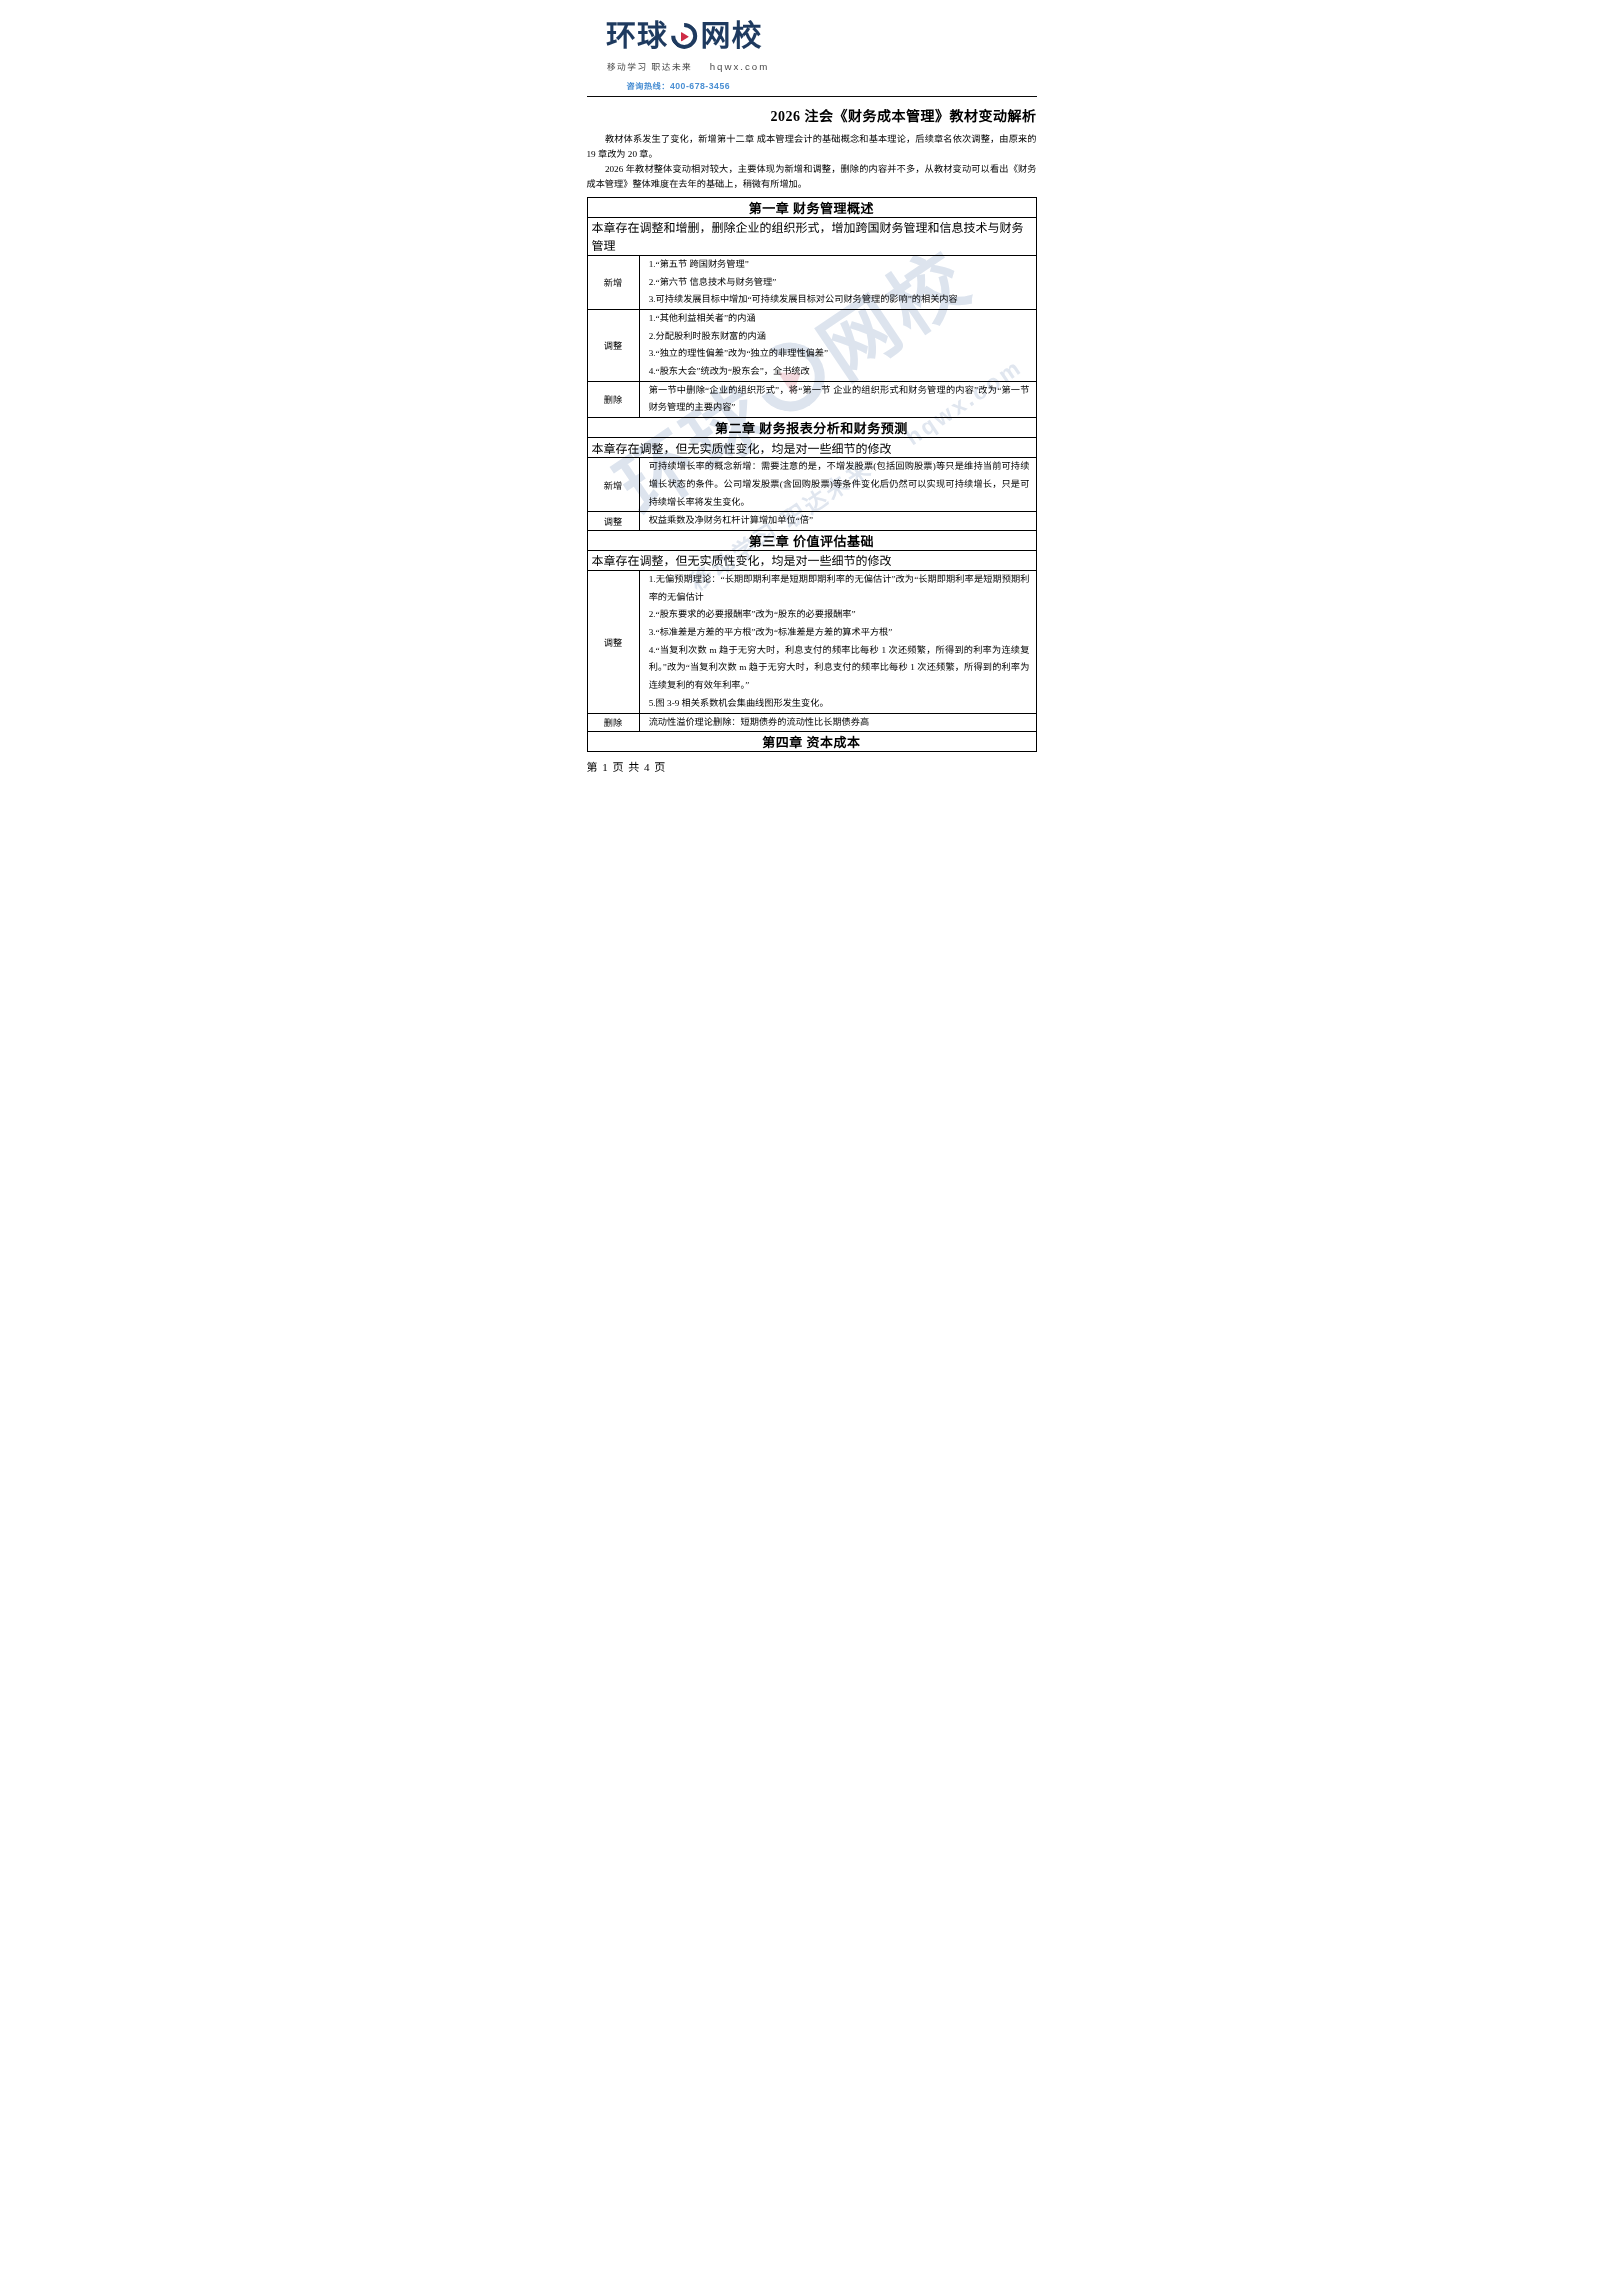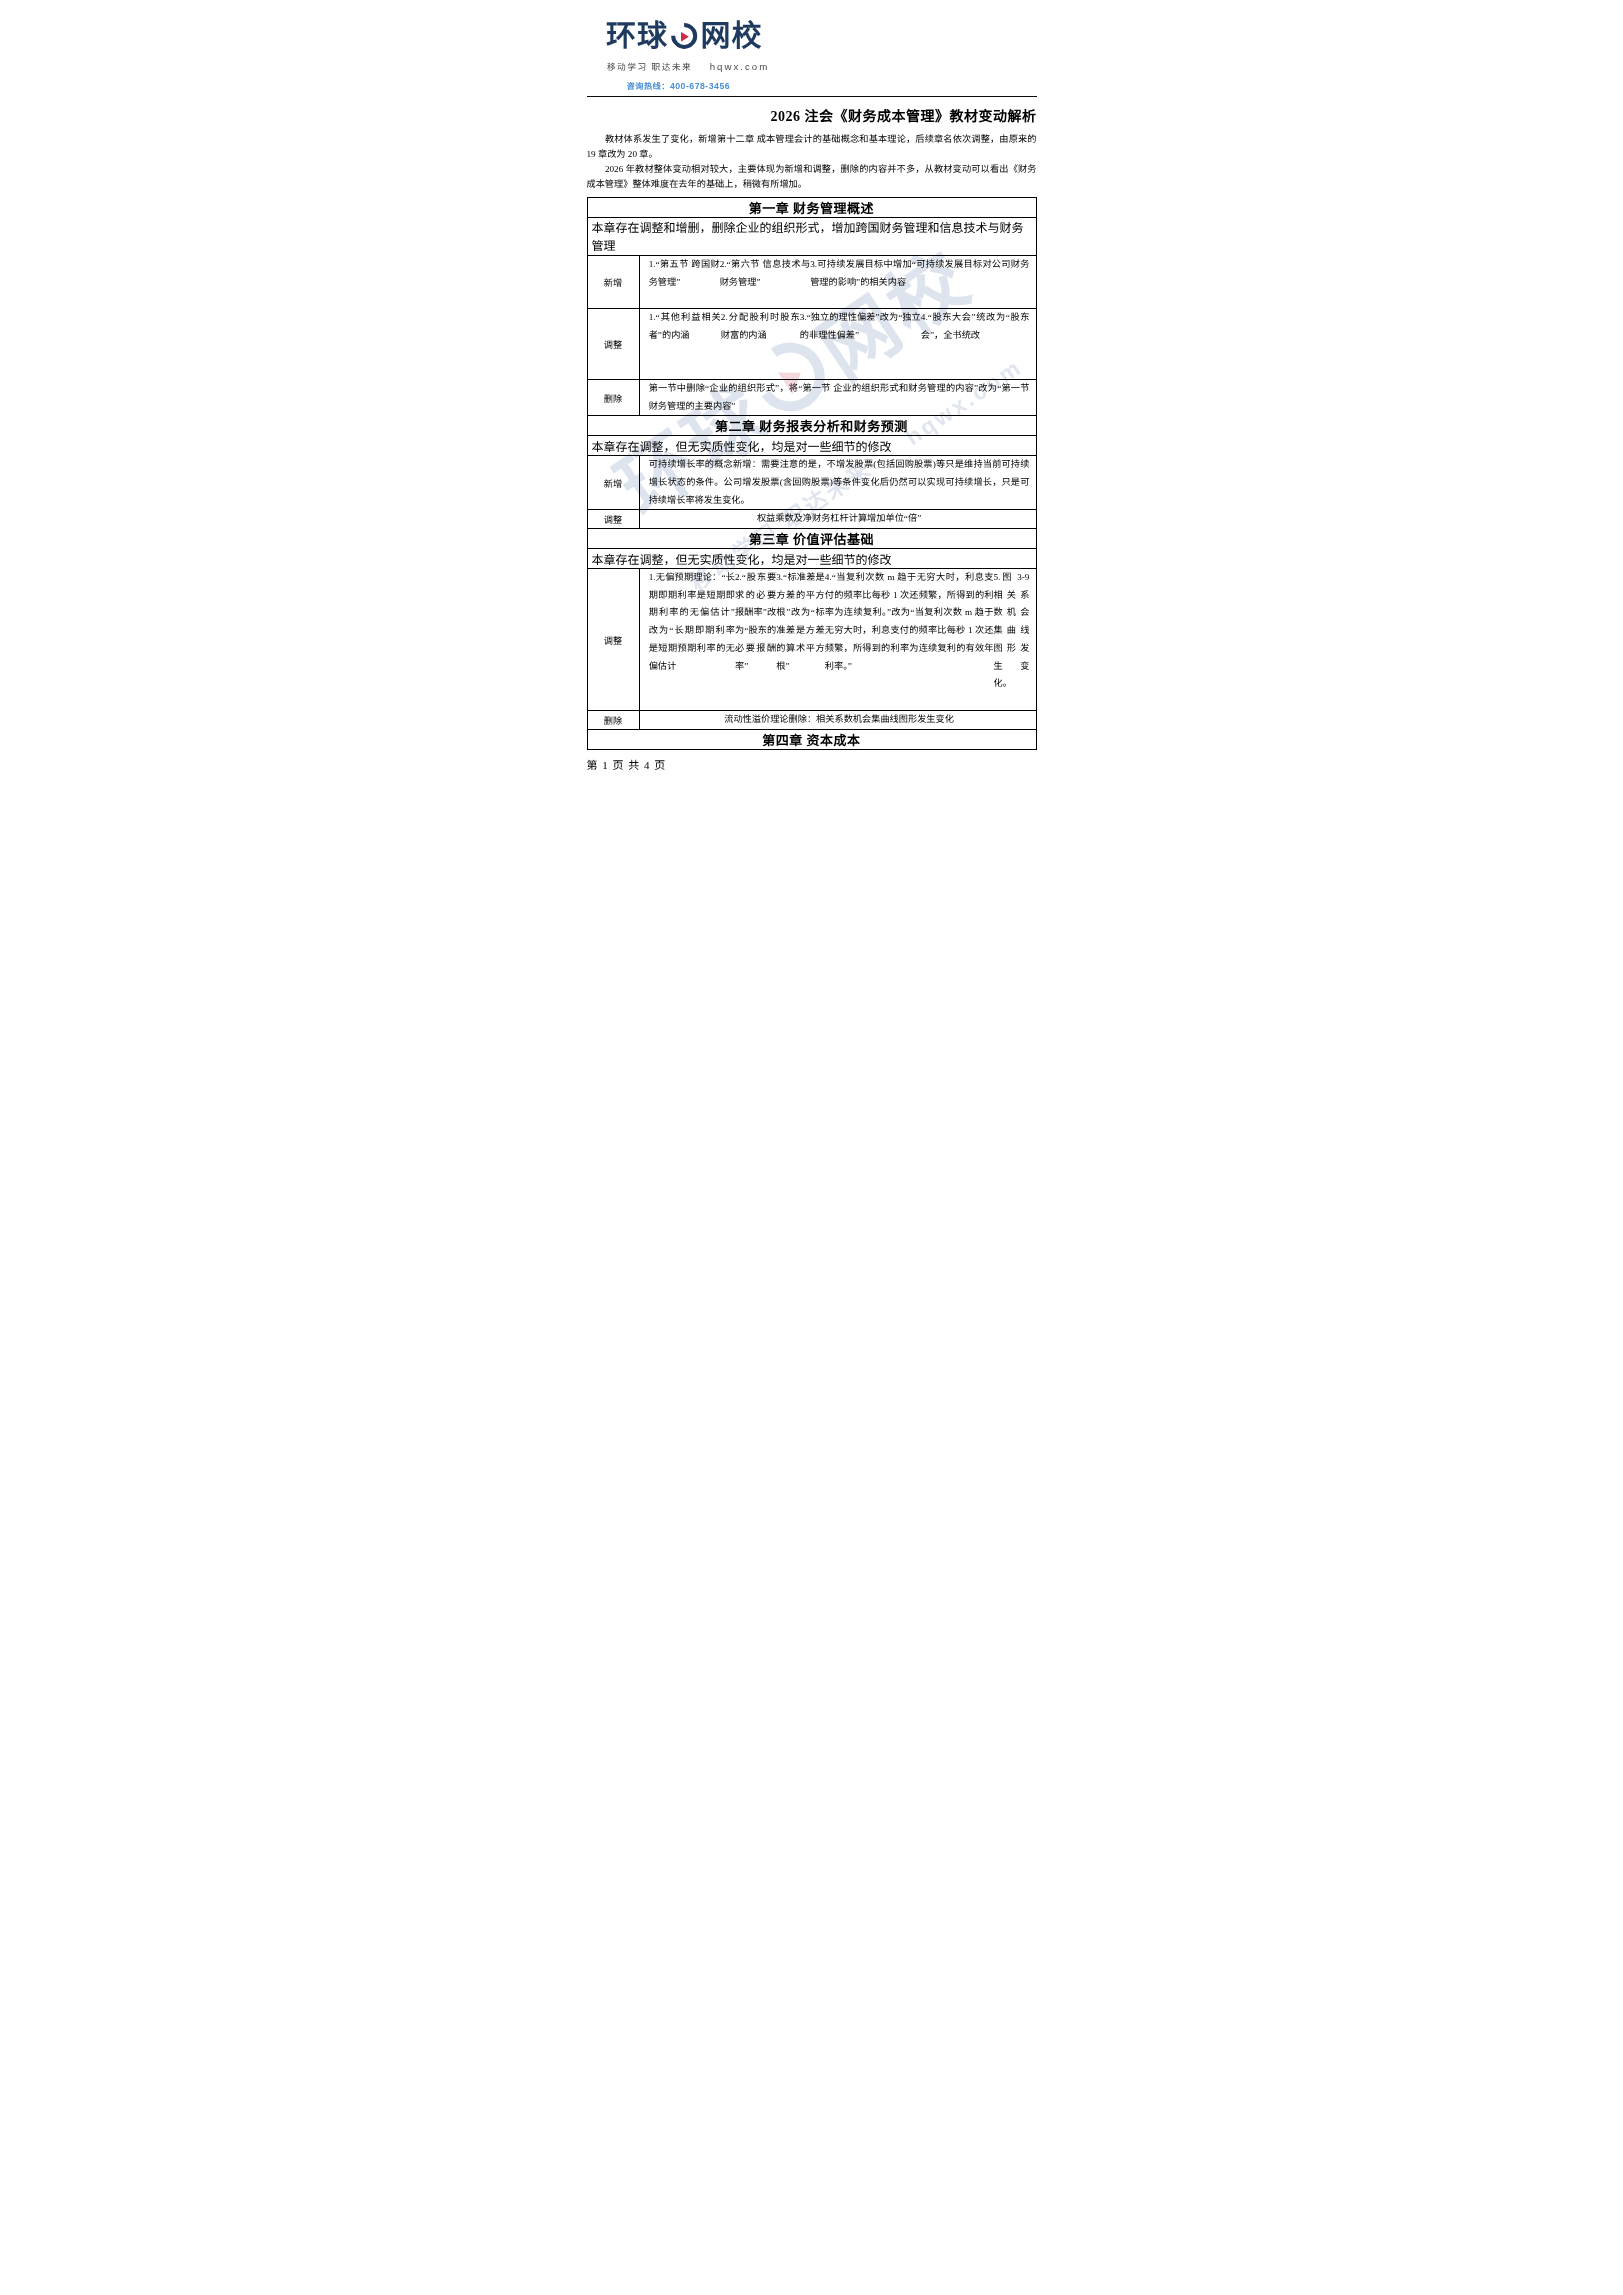--- a/index.html
+++ b/index.html
@@ -45,21 +45,21 @@
   
   .t{margin-top:4.1px;border:1px solid #000;}
   .t-row{border-top:1px solid #000;box-sizing:border-box;}
   .t-row:first-child{border-top:none;}
   .t-chapter{display:flex;align-items:center;justify-content:center;min-height:18.4px;
     font-weight:bold;font-size:13px;letter-spacing:0.5px;}
   .t-summary{display:flex;align-items:center;min-height:18.4px;padding:0.5px 4.1px;font-size:12px;}
   .t-split{display:flex;align-items:stretch;}
   .t-label{flex:none;width:51px;border-right:1px solid #000;display:flex;
     align-items:center;justify-content:center;font-size:9.2px;font-family:Liberation Mono, monospace;}
-  .t-content{flex:1;min-width:0;padding:0 6.1px 0 9.2px;display:flex;flex-direction:row;justify-content:center;}
+  .t-content{flex:1;min-width:0;padding:0 6.1px 0 9.2px;display:flex;flex-direction:column;justify-content:center;}
   .t-content p{margin:0;font-size:9.2px;line-height:17.7px;text-align:justify;}
   .mh35{min-height:18px;} .mh69{min-height:35px;} .mh104{min-height:53px;}
   .mh138{min-height:71px;} .mh277{min-height:142px;}
 
   
   .footer{margin-top:6.1px;text-align:left;font-size:11px;letter-spacing:1px;}
 </style>
 </head>
 <body>
 
@@ -168,21 +168,21 @@
           <p>1.无偏预期理论：“长期即期利率是短期即期利率的无偏估计”改为“长期即期利率是短期预期利率的无偏估计</p>
           <p>2.“股东要求的必要报酬率”改为“股东的必要报酬率”</p>
           <p>3.“标准差是方差的平方根”改为“标准差是方差的算术平方根”</p>
           <p>4.“当复利次数 m 趋于无穷大时，利息支付的频率比每秒 1 次还频繁，所得到的利率为连续复利。”改为“当复利次数 m 趋于无穷大时，利息支付的频率比每秒 1 次还频繁，所得到的利率为连续复利的有效年利率。”</p>
           <p>5.图 3-9 相关系数机会集曲线图形发生变化。</p>
         </div>
       </div>
       <div class="t-row t-split mh35">
         <div class="t-label">删除</div>
         <div class="t-content">
-          <p>流动性溢价理论删除：相关系数机会集曲线图形发生变化</p>
+          <p>流动性溢价理论删除：短期债券的流动性比长期债券高</p>
         </div>
       </div>
 
       <div class="t-row t-chapter">
         <span>第四章 资本成本</span>
       </div>
 
     </div>
 
     <div class="footer">第 1 页 共 4 页</div>

